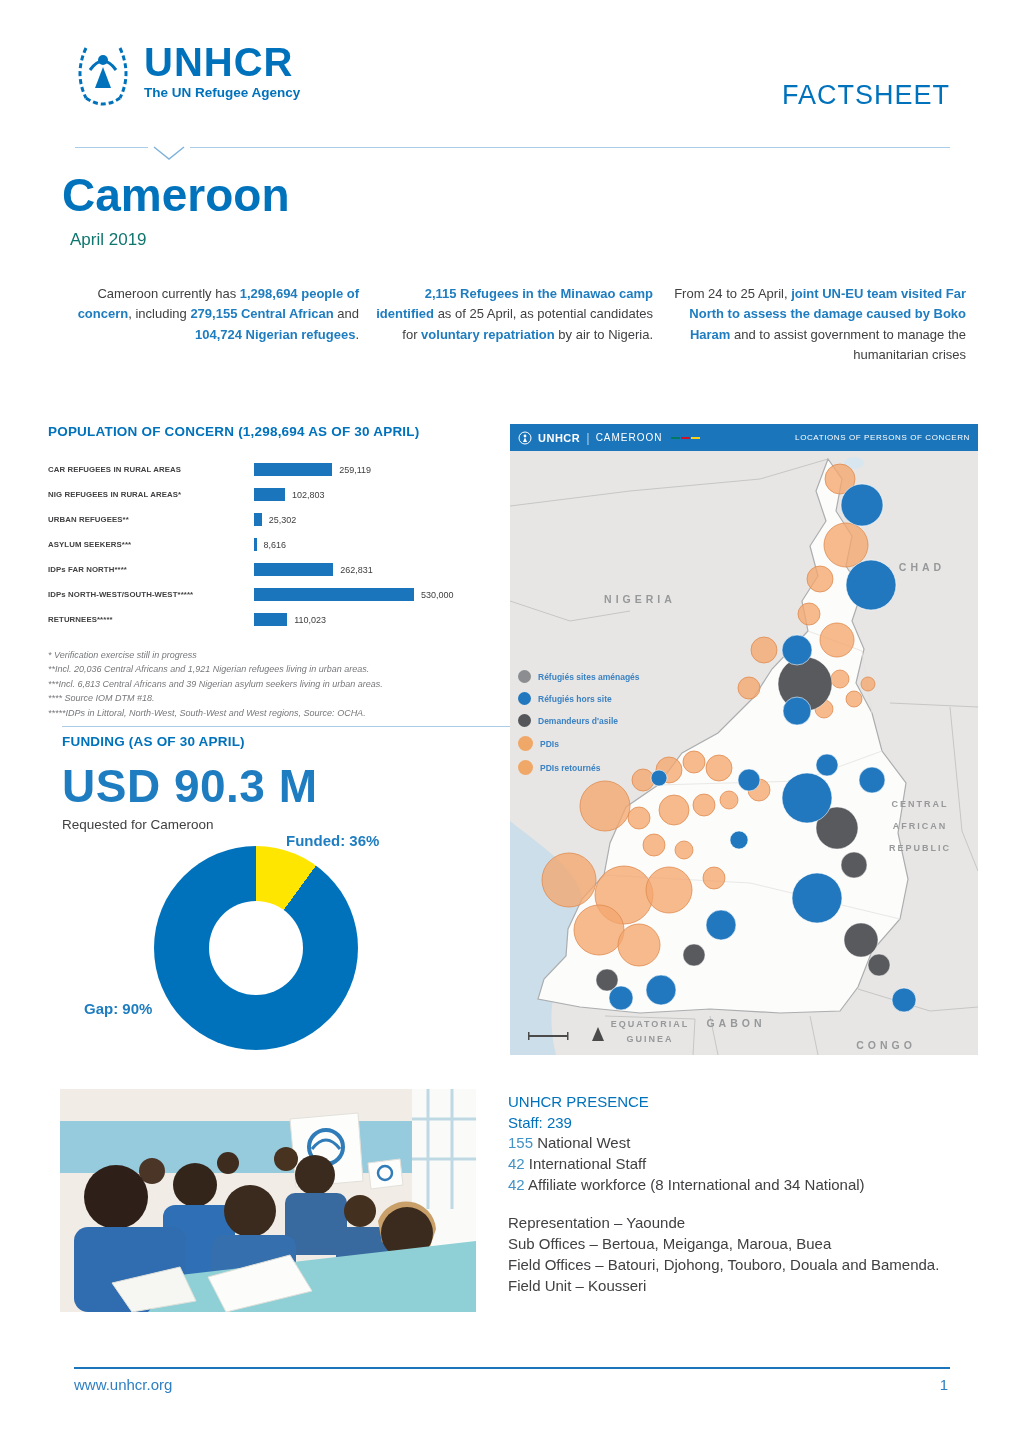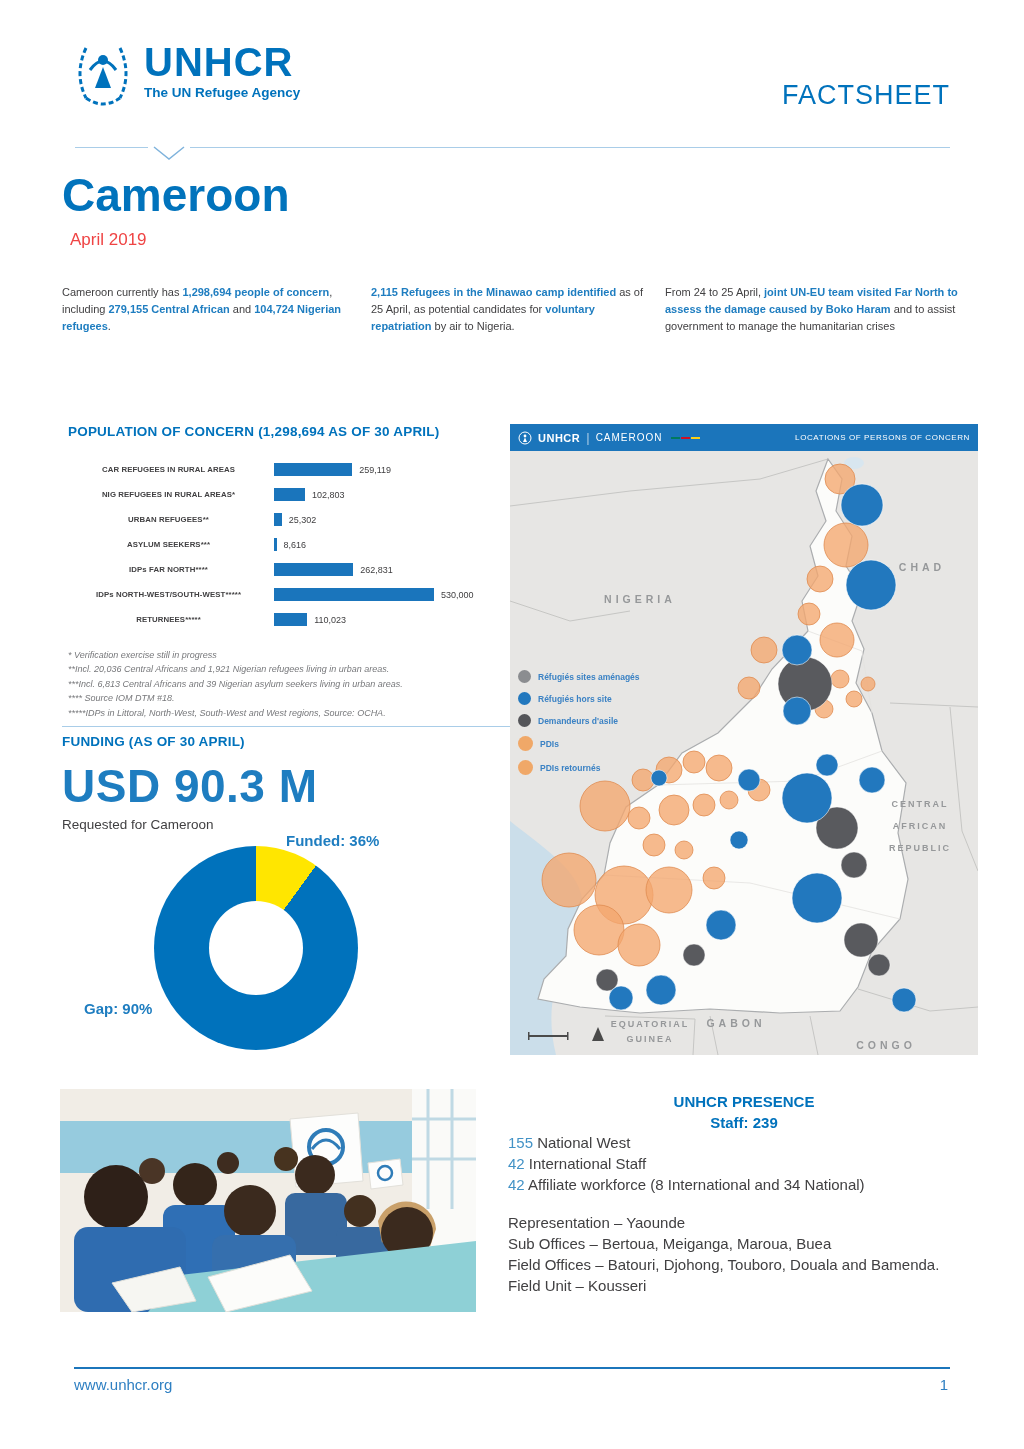--- a/index.html
+++ b/index.html
@@ -9,33 +9,33 @@
   
   .logo { position:absolute; left:72px; top:42px; display:flex; gap:10px; align-items:flex-start; }
   .logo-text .brand { font-size:40px; font-weight:bold; color:#0072BC; letter-spacing:1px; line-height:1; }
   .logo-text .tagline { font-size:13.5px; font-weight:bold; color:#0072BC; margin-top:3px; }
   .factsheet { position:absolute; right:74px; top:80px; font-size:27px; color:#0072BC; letter-spacing:1px; }
 
   .rule { position:absolute; left:75px; right:74px; top:147px; border-top:1px solid #A9CDE8; }
   .chevron { position:absolute; left:148px; top:146px; background:#fff; padding:0 4px; }
 
   h1.country { position:absolute; left:62px; top:168px; font-size:46px; font-weight:bold; color:#0173BC; }
-  .date { position:absolute; left:70px; top:230px; font-size:17px; color:#ef4444; }
+  .date { position:absolute; left:70px; top:230px; font-size:17px; color:#0f766e; }
 
   
   .highlights { position:absolute; left:62px; top:284px; width:904px; display:grid; grid-template-columns:297px 282px 301px; column-gap:12px; }
-  .highlight { font-size:11px; line-height:1.56; color:#414042; }
+  .highlight { font-size:13px; line-height:1.56; color:#414042;text-align:right; }
   .hl { color:#1E7DC0; font-weight:bold; }
 
   
   .section-title { font-size:13.5px; font-weight:bold; color:#0072BC; letter-spacing:.2px; }
-  #poc { position:absolute; left:68px; top:424px; width:448px; }
+  #poc { position:absolute; left:48px; top:424px; width:448px; }
   .barchart { margin-top:18px; }
   .bar-row { display:flex; align-items:center; height:25px; }
-  .bar-label { width:206px; text-align:center; padding-right:5px; font-size:7.8px; font-weight:bold; color:#414042; letter-spacing:.1px; }
+  .bar-label { width:206px; text-align:left; padding-right:5px; font-size:7.8px; font-weight:bold; color:#414042; letter-spacing:.1px; }
   .bar { height:13px; background:#1A75BC; }
   .bar-value { font-size:9px; color:#414042; margin-left:7px; white-space:nowrap; }
   .footnotes { margin-top:16px; }
   .footnote { font-size:9px; font-style:italic; color:#77787B; line-height:1.6; }
 
   
   #funding { position:absolute; left:62px; top:726px; width:448px; border-top:1px solid #A9CDE8; padding-top:7px; }
   .usd { font-size:46px; color:#1E7DC0; margin-top:10px; letter-spacing:.5px;font-weight:bold; }
   .requested { font-size:13.5px; color:#414042; margin-top:4px; }
   .donut-wrap { position:relative; height:240px; margin-top:6px; }
@@ -63,21 +63,21 @@
   .map-svg text { font-family:"Liberation Sans", sans-serif; }
   .country-label { fill:#96989A; font-size:10.5px; letter-spacing:4px; font-weight:bold; }
   .country-label.small { font-size:9px; letter-spacing:2px; }
   .bub-o { fill:rgba(243,166,110,.78); stroke:#DF8B50; stroke-width:.8; }
   .bub-b { fill:#2278BE; stroke:rgba(255,255,255,.7); stroke-width:.8; }
   .bub-g { fill:#595A5E; stroke:rgba(255,255,255,.6); stroke-width:.8; }
 
   
   .photo { position:absolute; left:60px; top:1089px; width:416px; height:223px; }
   .presence { position:absolute; left:508px; top:1092px; width:472px; font-size:15px; color:#414042; line-height:1.38; }
-  .presence .ph { color:#0072BC; font-weight:bold;text-align:center; }
+  .presence .ph { color:#0072BC; font-weight:normal; }
   .presence .num { color:#4292C6; }
   .presence .block-gap { height:18px; }
 
   
   .footer-rule { position:absolute; left:74px; right:74px; top:1367px; border-top:2px solid #1B75BB; }
   .footer-url { position:absolute; left:74px; top:1376px; font-size:15px; color:#2E7FC2; text-decoration:none; }
   .footer-page { position:absolute; right:76px; top:1376px; font-size:15px; color:#2E7FC2; }
 </style>
 </head>
 <body>

